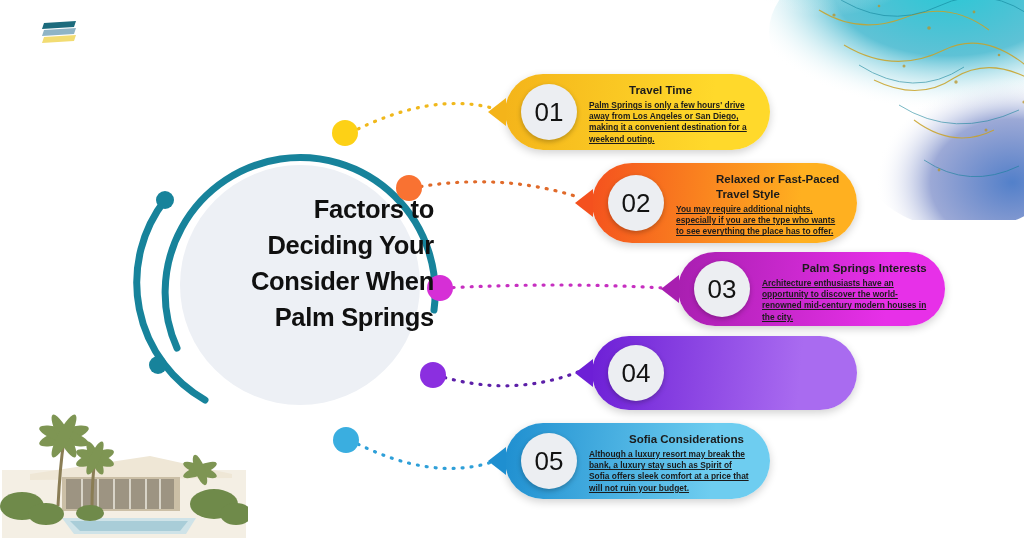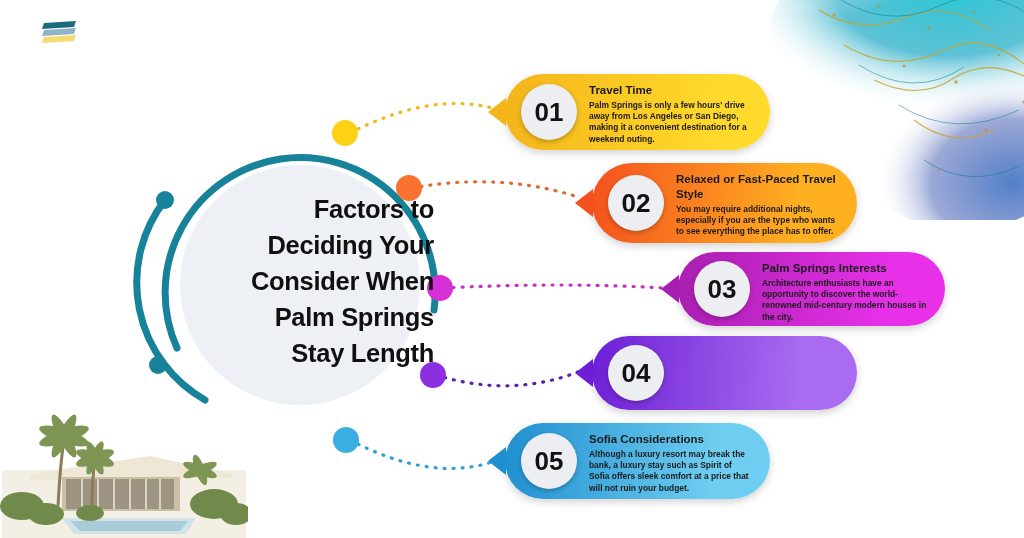--- a/index.html
+++ b/index.html
@@ -37,26 +37,26 @@
     position:absolute;
     border-radius:40px;
     box-shadow:0 3px 8px rgba(0,0,0,.18);
     color:#1b1b1b;
   }
   .card .badge{
     position:absolute;left:16px;top:50%;transform:translateY(-50%);
     width:56px;height:56px;border-radius:50%;
     background:#eceef2;
     display:flex;align-items:center;justify-content:center;
-    font-size:26px;font-weight:bold;color:#121212;
+    font-size:26px;font-weight:normal;color:#121212;
     box-shadow:0 2px 5px rgba(0,0,0,.25);
   }
   .card .body{position:absolute;left:84px;right:16px;top:9px;}
-  .card .ctitle{font-size:11.5px;font-weight:bold;line-height:15px;margin-bottom:2px;}
-  .card .ctext{font-size:8.4px;line-height:11.2px;font-weight:bold;}
+  .card .ctitle{font-size:11.5px;font-weight:bold;line-height:15px;margin-bottom:2px;margin-left:40px;}
+  .card .ctext{font-size:8.4px;line-height:11.2px;font-weight:bold;text-decoration:underline;}
   .card .tail{
     position:absolute;left:-17px;top:50%;transform:translateY(-50%);
     width:0;height:0;border-top:14px solid transparent;border-bottom:14px solid transparent;
   }
 
   
 
   
   .wires{position:absolute;left:0;top:0;width:1024px;height:538px;pointer-events:none;}
 </style>
@@ -191,21 +191,20 @@
     <circle cx="346" cy="440" r="13" fill="#3aaee0"></circle>
   </svg>
 
   <div class="hub">
     <div class="hub-disc"></div>
     <div class="hub-title">
       <div>Factors to</div>
       <div>Deciding Your</div>
       <div>Consider When</div>
       <div>Palm Springs</div>
-      <div>Stay Length</div>
     </div>
   </div>
 
   <div class="card" id="card0" style="left: 505px; top: 74px; width: 265px; height: 76px; background: linear-gradient(95deg, rgb(244, 180, 26) 0%, rgb(255, 217, 43) 78%);">
     <div class="tail" style="border-right: 18px solid rgb(244, 180, 26);"></div>
     <div class="badge">01</div>
     <div class="body">
       <div class="ctitle">Travel Time</div>
       <div class="ctext">Palm Springs is only a few hours' drive away from Los Angeles or San Diego, making it a convenient destination for a weekend outing.</div>
     </div>

